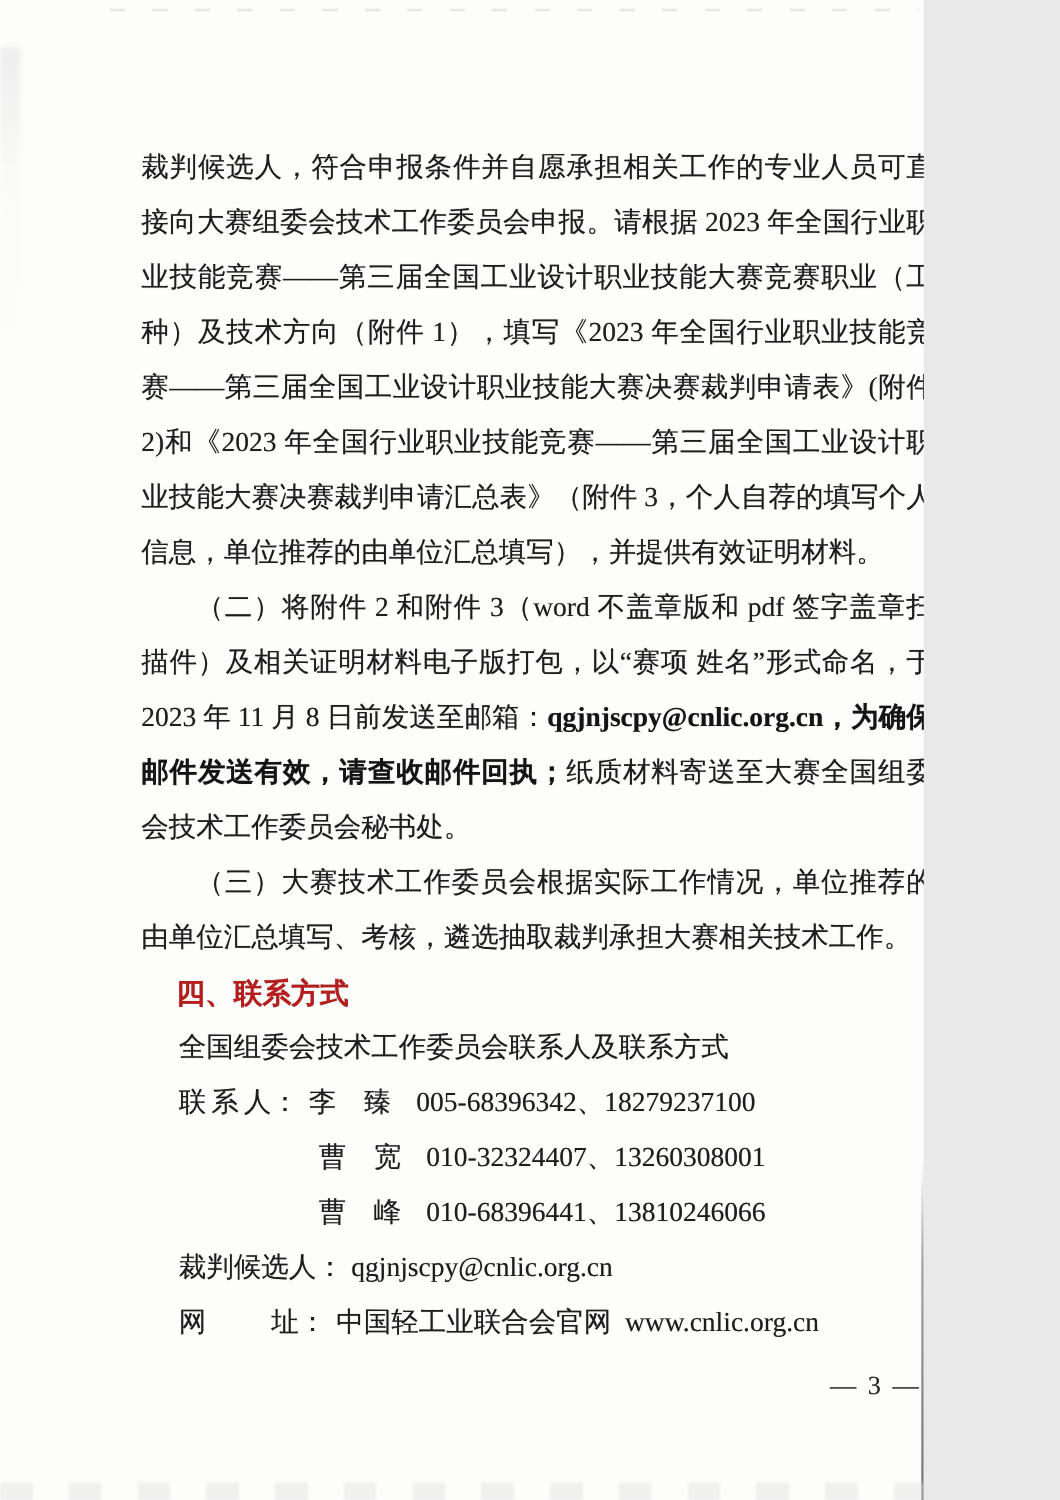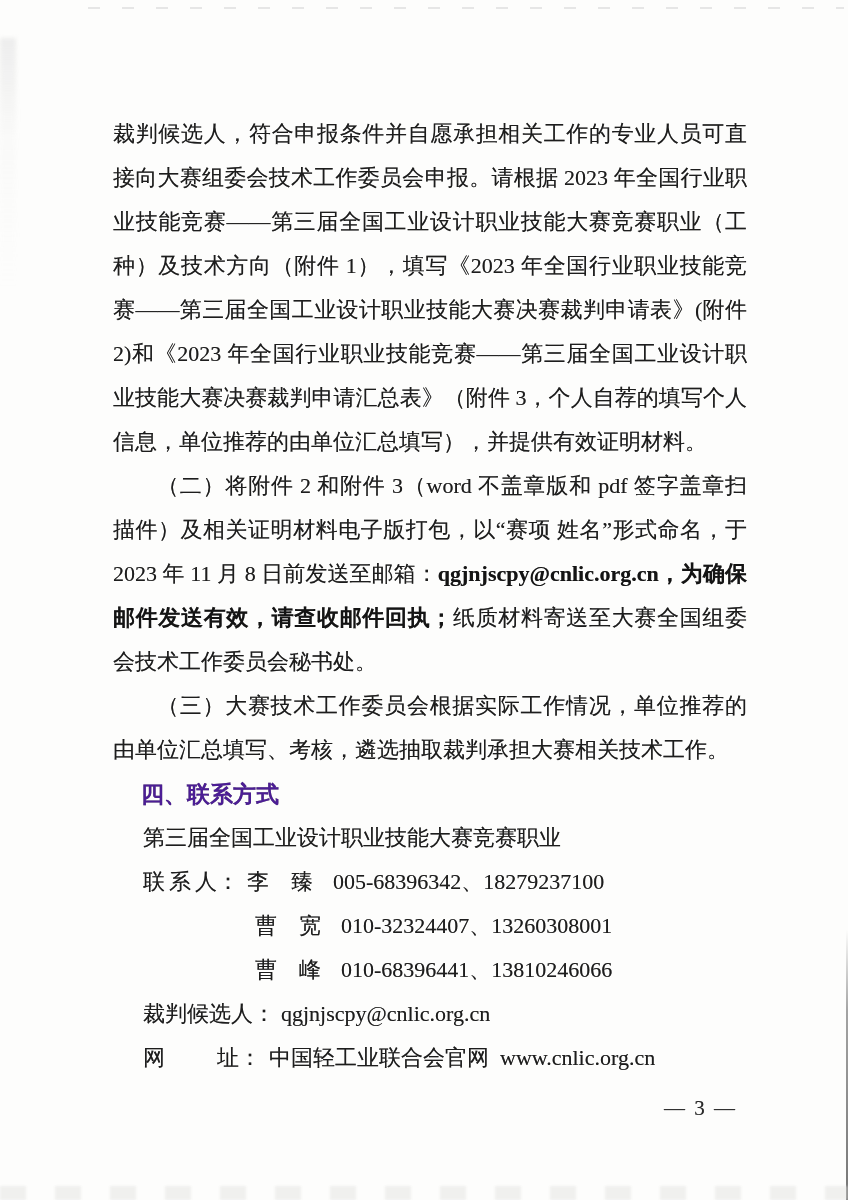--- a/index.html
+++ b/index.html
@@ -3,21 +3,21 @@
 <meta charset="utf-8">
 <style>
   html,body{margin:0;padding:0;}
   body{
     width:848px;height:1200px;
     background:#e9e9e9;
     font-family:"Liberation Serif","DejaVu Serif",serif;
   }
   .page{
     position:relative;
-    width:848px;height:1200px;
+    width:739px;height:1200px;
     background:#fdfdfc;
     overflow:hidden;
     color:#1d1d1d;
   }
   
   .artifact-top-dots{
     position:absolute;top:7px;left:88px;right:4px;height:2px;
     background:repeating-linear-gradient(90deg,#e6e6e6 0 12px,transparent 12px 34px);
   }
   .artifact-left-smudge{
@@ -39,21 +39,21 @@
     position:absolute;left:113px;top:112px;width:634px;
     font-size:22px;line-height:44px;
     text-align:justify;
     text-shadow:0 0 .6px rgba(30,30,30,.55);
   }
   .content p{margin:0;}
   .indent{text-indent:2em;}
   .bold-run{font-weight:700;color:#141414;}
   .heading{
     margin:0;
-    font-size:23px;font-weight:700;color:#4c1d95;
+    font-size:23px;font-weight:700;color:#b91c1c;
     font-family:"Liberation Sans","DejaVu Sans",sans-serif;
     padding-left:28px;line-height:44px;text-indent:0;
   }
   .contact-intro{padding-left:30px;text-indent:0;}
   
   .c-row{
     padding-left:30px;line-height:44px;
     display:flex;align-items:baseline;
     white-space:nowrap;
   }
@@ -90,21 +90,21 @@
   <div class="content">
 
     <p>裁判候选人，符合申报条件并自愿承担相关工作的专业人员可直接向大赛组委会技术工作委员会申报。请根据 2023 年全国行业职业技能竞赛——第三届全国工业设计职业技能大赛竞赛职业（工种）及技术方向（附件 1），填写《2023 年全国行业职业技能竞赛——第三届全国工业设计职业技能大赛决赛裁判申请表》(附件 2)和《2023 年全国行业职业技能竞赛——第三届全国工业设计职业技能大赛决赛裁判申请汇总表》（附件 3，个人自荐的填写个人信息，单位推荐的由单位汇总填写），并提供有效证明材料。</p>
 
     <p class="indent"><span>（二）将附件 2 和附件 3（word 不盖章版和 pdf 签字盖章扫描件）及相关证明材料电子版打包，以“赛项 姓名”形式命名，于 2023 年 11 月 8 日前发送至邮箱：</span><span class="bold-run">qgjnjscpy@cnlic.org.cn，为确保邮件发送有效，请查收邮件回执；</span><span>纸质材料寄送至大赛全国组委会技术工作委员会秘书处。</span></p>
 
     <p class="indent">（三）大赛技术工作委员会根据实际工作情况，单位推荐的由单位汇总填写、考核，遴选抽取裁判承担大赛相关技术工作。</p>
 
     <h2 class="heading">四、联系方式</h2>
 
-    <p class="contact-intro">第三届全国工业设计职业技能大赛竞赛职业</p>
+    <p class="contact-intro">全国组委会技术工作委员会联系人及联系方式</p>
 
     <div class="c-row">
       <span class="c-label-person">
           <span>联</span>
           <span>系</span>
           <span>人：</span>
         </span>
       <span class="c-name">李　臻</span>
       <span class="c-phone">005-68396342、18279237100</span>
     </div>

